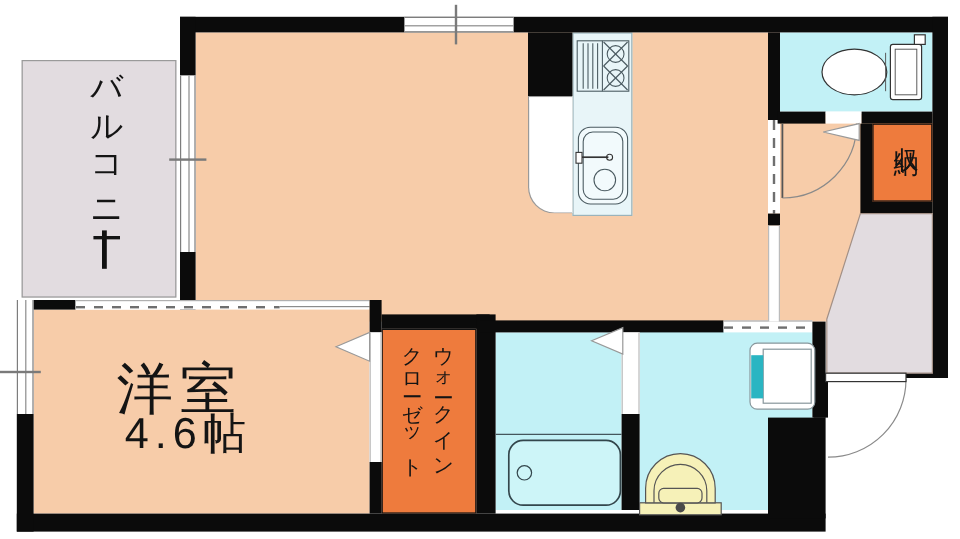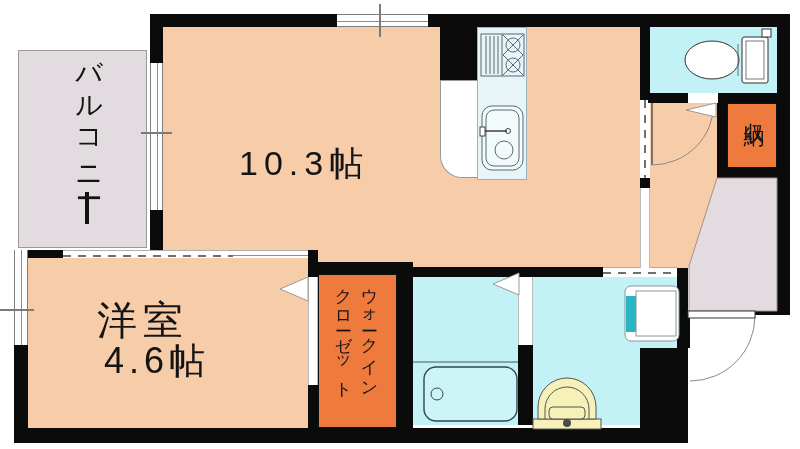--- a/index.html
+++ b/index.html
@@ -165,23 +165,22 @@
 
     <g stroke="#88979c" stroke-width="1" fill="#fff">
       <rect x="625" y="286" width="54" height="55" rx="6"></rect>
       <rect x="636" y="291" width="40" height="45"></rect>
       <rect x="626" y="296" width="10" height="36" fill="#2ab5c2" stroke="none"></rect>
     </g>
 
     <rect x="85" y="192" width="4" height="32" fill="#111"></rect>
   </svg>
 
-  <div class="lbl" style="left:239px;top:141px;font-size:34px;letter-spacing:6px;">10.3帖</div>
 
-  <div class="lbl" style="left:97px;top:293px;font-size:40px;letter-spacing:6px;">洋室</div>
+  <div class="lbl" style="left:97px;top:293px;font-size:47px;letter-spacing:6px;">洋室</div>
   <div class="lbl" style="left:104px;top:337px;font-size:36px;letter-spacing:5px;">4.6帖</div>
 
   <div class="lbl vtext" style="left:71px;top:42px;height:195px;font-size:27px;letter-spacing:5px;">バルコニー</div>
 
   <div class="lbl vtext" style="left:740px;top:106px;height:58px;font-size:21px;letter-spacing:4px;">収納</div>
 
   <div class="lbl vtext" style="left:330px;top:277px;height:148px;font-size:17px;letter-spacing:3px;line-height:26px;">
     <div>ウォークイン</div>
     <div>クローゼット</div>
   </div>

